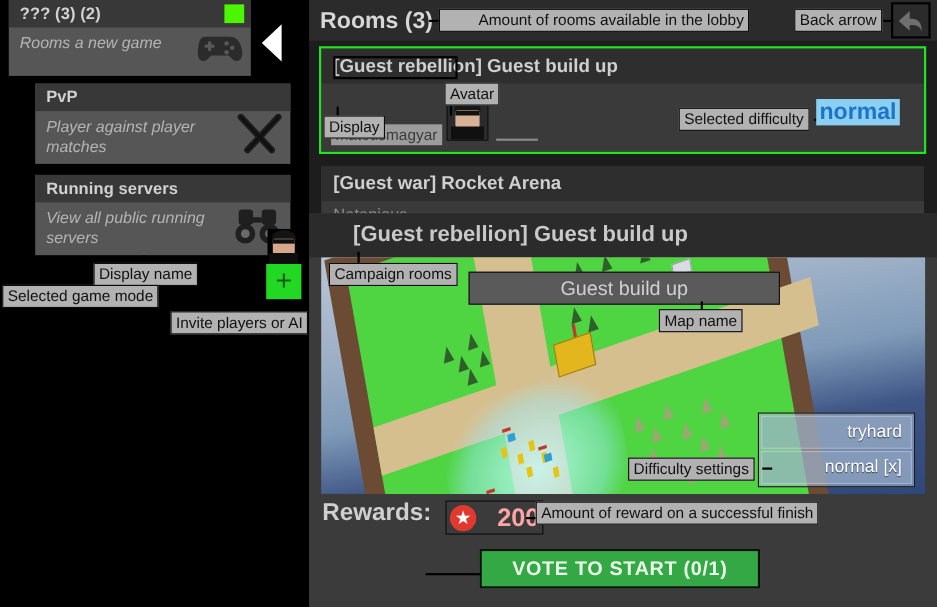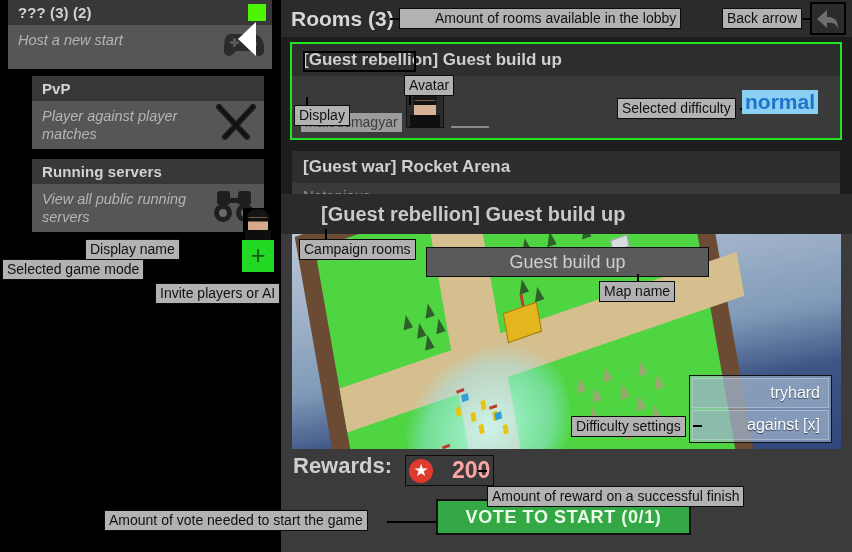--- a/index.html
+++ b/index.html
@@ -18,21 +18,21 @@
   .side-card .card-head {
     background:#383838; color:#d2d2d2; font-weight:bold; font-size:15px;
     padding:4px 10px; letter-spacing:0.1px;
   }
   .side-card .card-body {
     position:relative; color:#b4b4b4; font-style:italic; font-size:14.5px;
     padding:6px 10px; line-height:1.25; min-height:44px;
   }
   .card-body .card-icon { position:absolute; right:7px; top:50%; transform:translateY(-50%); }
 
-  #card-host { left:8px; top:0px; width:264px; }
+  #card-host { left:8px; top:0px; width:220px; }
   #card-host .card-head { display:flex; justify-content:space-between; align-items:center; padding-right:6px;}
   #card-pvp  { left:32px; top:76px; width:232px; }
   #card-servers { left:32px; top:159px; width:232px; }
 
   .green-chip { width:18px; height:17px; background:#4cf600; display:inline-block; }
 
   
   #collapse-arrow {
     position:absolute; left:238px; top:22px; width:0; height:0;
     border-top:17px solid transparent; border-bottom:17px solid transparent;
@@ -198,21 +198,21 @@
 <div id="root">
 
   <div id="sidebar">
 
     <div class="side-card" id="card-host">
       <div class="card-head">
         <span>??? (3) (2)</span>
         <span class="green-chip"></span>
       </div>
       <div class="card-body">
-        <span>Host a new start</span>
+        <span>Rooms a new game</span>
         <span class="card-icon">
           <svg width="46" height="30" viewBox="0 0 46 30">
             <path d="M12 4h22c6 0 10 5 11 12 1 6-1 10-5 10-3 0-5-3-7-5H17c-2 2-4 5-7 5-4 0-6-4-5-10C6 9 6 4 12 4z" fill="#2b2b2b"></path>
             <rect x="11" y="11" width="9" height="3" rx="1.2" fill="#585858"></rect>
             <rect x="14" y="8" width="3" height="9" rx="1.2" fill="#585858"></rect>
             <circle cx="31" cy="10" r="2" fill="#585858"></circle>
             <circle cx="36" cy="14" r="2" fill="#585858"></circle>
             <circle cx="31" cy="18" r="2" fill="#585858"></circle>
           </svg>
         </span>
@@ -359,21 +359,21 @@
             <div class="unit red" style="left:116px; top:180px;"></div>
             <div class="unit red" style="left:146px; top:206px;"></div>
             <div class="unit red" style="left:92px;  top:228px;"></div>
           </div>
         </div>
 
         <div id="map-name-box">Guest build up</div>
 
         <div id="difficulty-list">
           <div class="diff-item">tryhard</div>
-          <div class="diff-item">against [x]</div>
+          <div class="diff-item">normal [x]</div>
         </div>
       </div>
 
       <div id="rewards-row">
         <span id="rewards-label">Rewards:</span>
         <div id="reward-chip">
           <span id="reward-star">★</span>
           <span id="reward-amount">200</span>
         </div>
       </div>
@@ -411,18 +411,17 @@
   <div class="leader v" style="left:325px; top:229px; height:12px;"></div>
   <div class="ann" style="left:299px; top:239px;">Campaign rooms</div>
 
   <div class="leader v" style="left:637px; top:274px; height:10px;"></div>
   <div class="ann" style="left:599px; top:281px;">Map name</div>
 
   <div class="ann" style="left:571px; top:416px;">Difficulty settings</div>
   <div class="leader h" style="left:693px; top:425px; width:9px;"></div>
 
   <div class="leader h" style="left:478px; top:470px; width:9px;"></div>
-  <div class="ann" style="left:487px; top:486px;">Amount of reward on a successful finish</div>
-
-  <div class="ann" style="left:104px; top:510px;">Amount of vote needed to start the game</div>
+  <div class="ann" style="left:487px; top:456px;">Amount of reward on a successful finish</div>
+
   <div class="leader h" style="left:387px; top:521px; width:50px;"></div>
 
 </div>
 
 </body></html>

